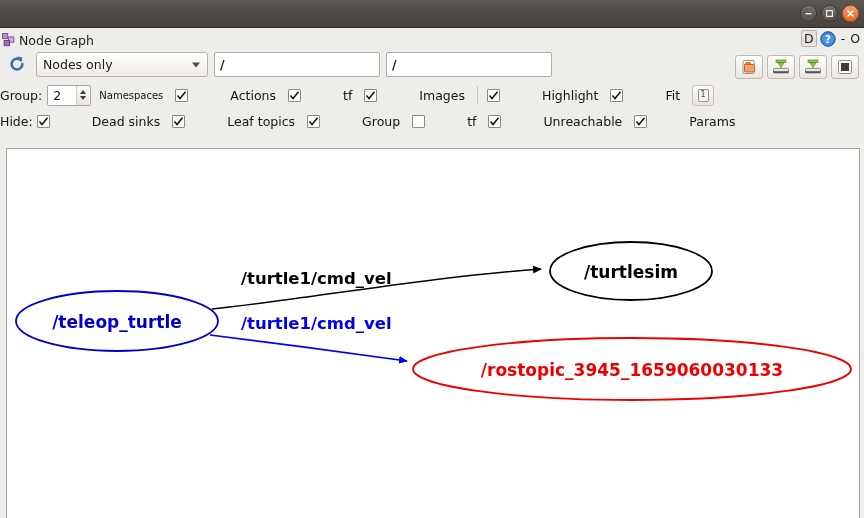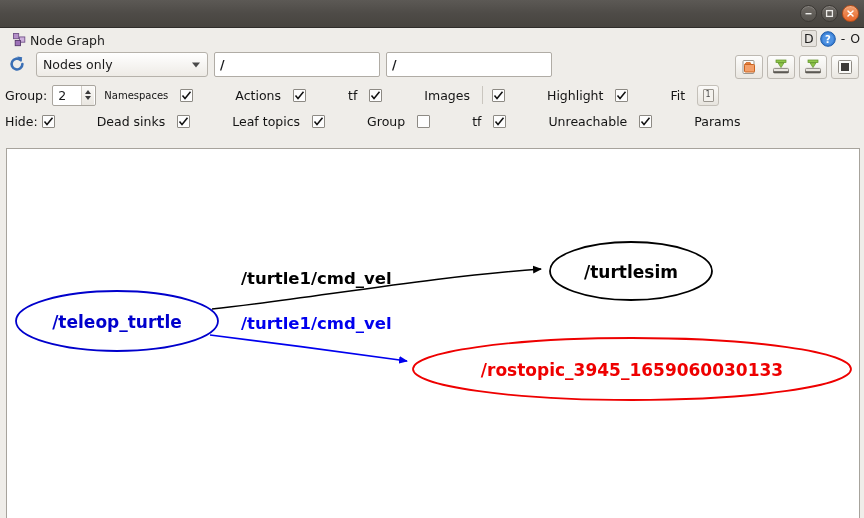--- a/index.html
+++ b/index.html
@@ -38,21 +38,21 @@
   .winbtn.close {
     background: linear-gradient(to bottom, #f0a070, #e8672a);
     border-color: #b84d18; color: #fff; font-weight: bold;
   }
   .winbtn svg { display:block; }
 
   
   .dockbar {
     height: 24px; position: relative;
     display: flex; align-items: center;
-    padding-left: 13px;
+    padding-left: 2px;
     background: #EFEDE9;
   }
   .dock-title {
     font-size: 12.5px; color: #1c1c1c;
     margin-left: 3px;
   }
   .dock-icon { width: 14px; height: 14px; display:block; }
   .dock-right {
     position: absolute; right: 4px; top: 2px;
     display: flex; align-items: center; gap: 3px;
@@ -109,21 +109,21 @@
   .tf2 { width: 166px; }
   .tb-right {
     position: absolute; right: 5px; top: 3px;
     display: flex; gap: 4px;
   }
   .tb-right .iconbtn { width: 28px; height: 24px; }
 
   
   .optrow {
     height: 26px; display: flex; align-items: center;
-    padding-left: 5px; font-size: 12.5px; color: #141414;
+    font-size: 12.5px; color: #141414;
     gap: 0px;
   }
   .optrow .lbl { margin-right: 5px; }
   .spin {
     width: 44px; height: 21px;
     border: 1px solid #a9a59e; border-radius: 2px;
     background: #fff;
     display: flex; align-items: center;
     font-size: 12.5px; color: #17181a;
     padding-left: 5px; position: relative;

